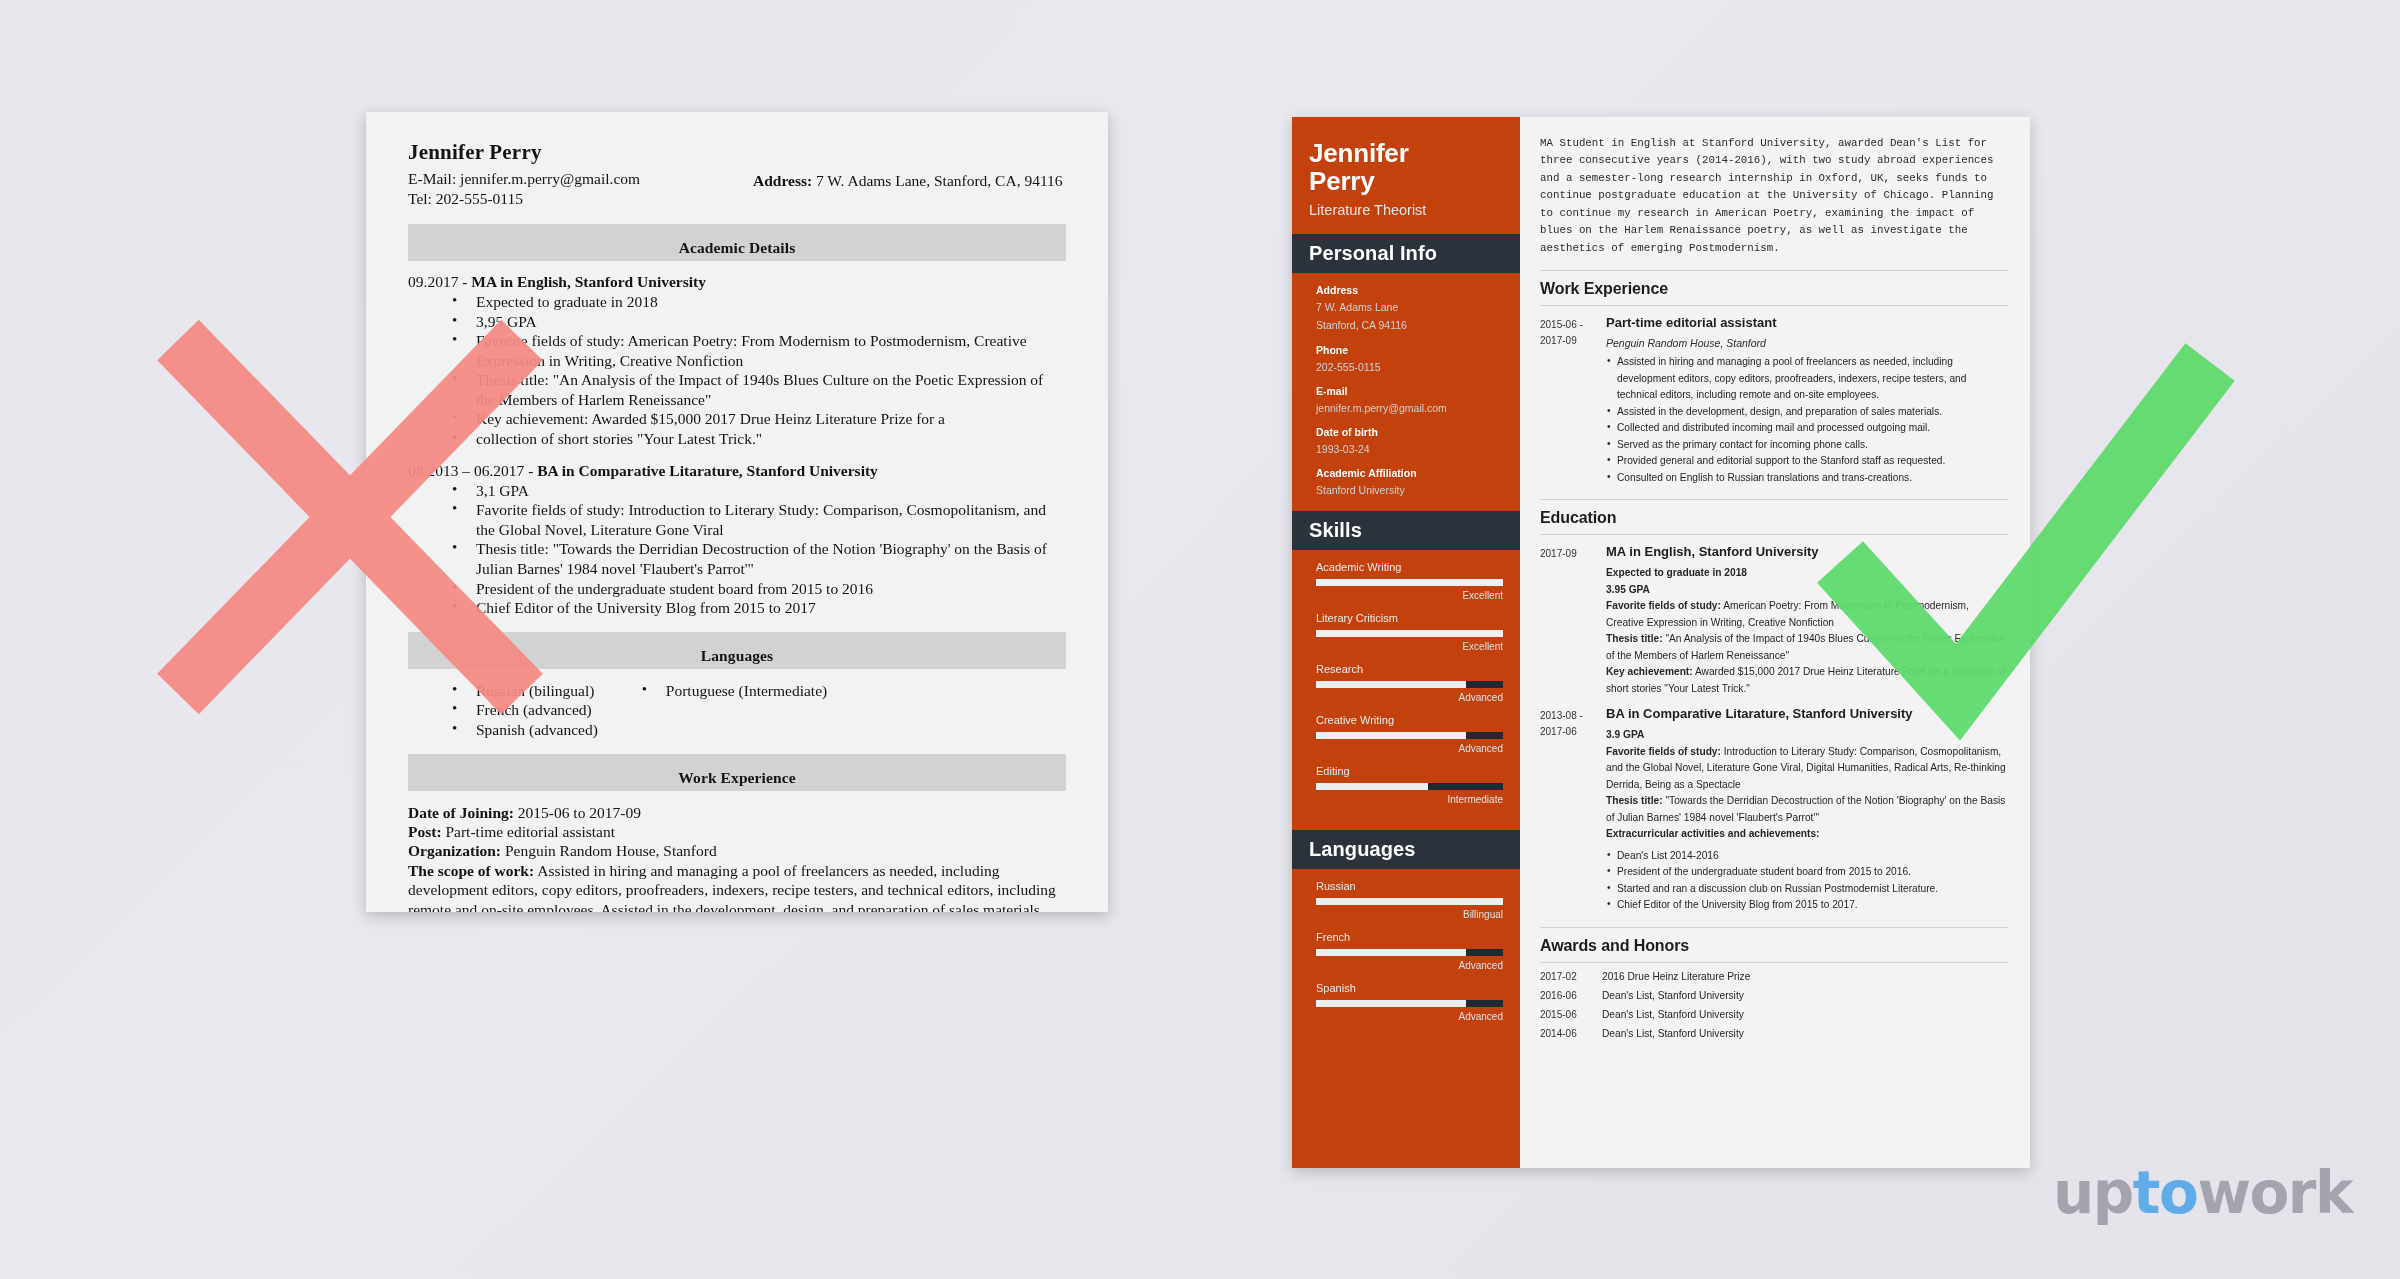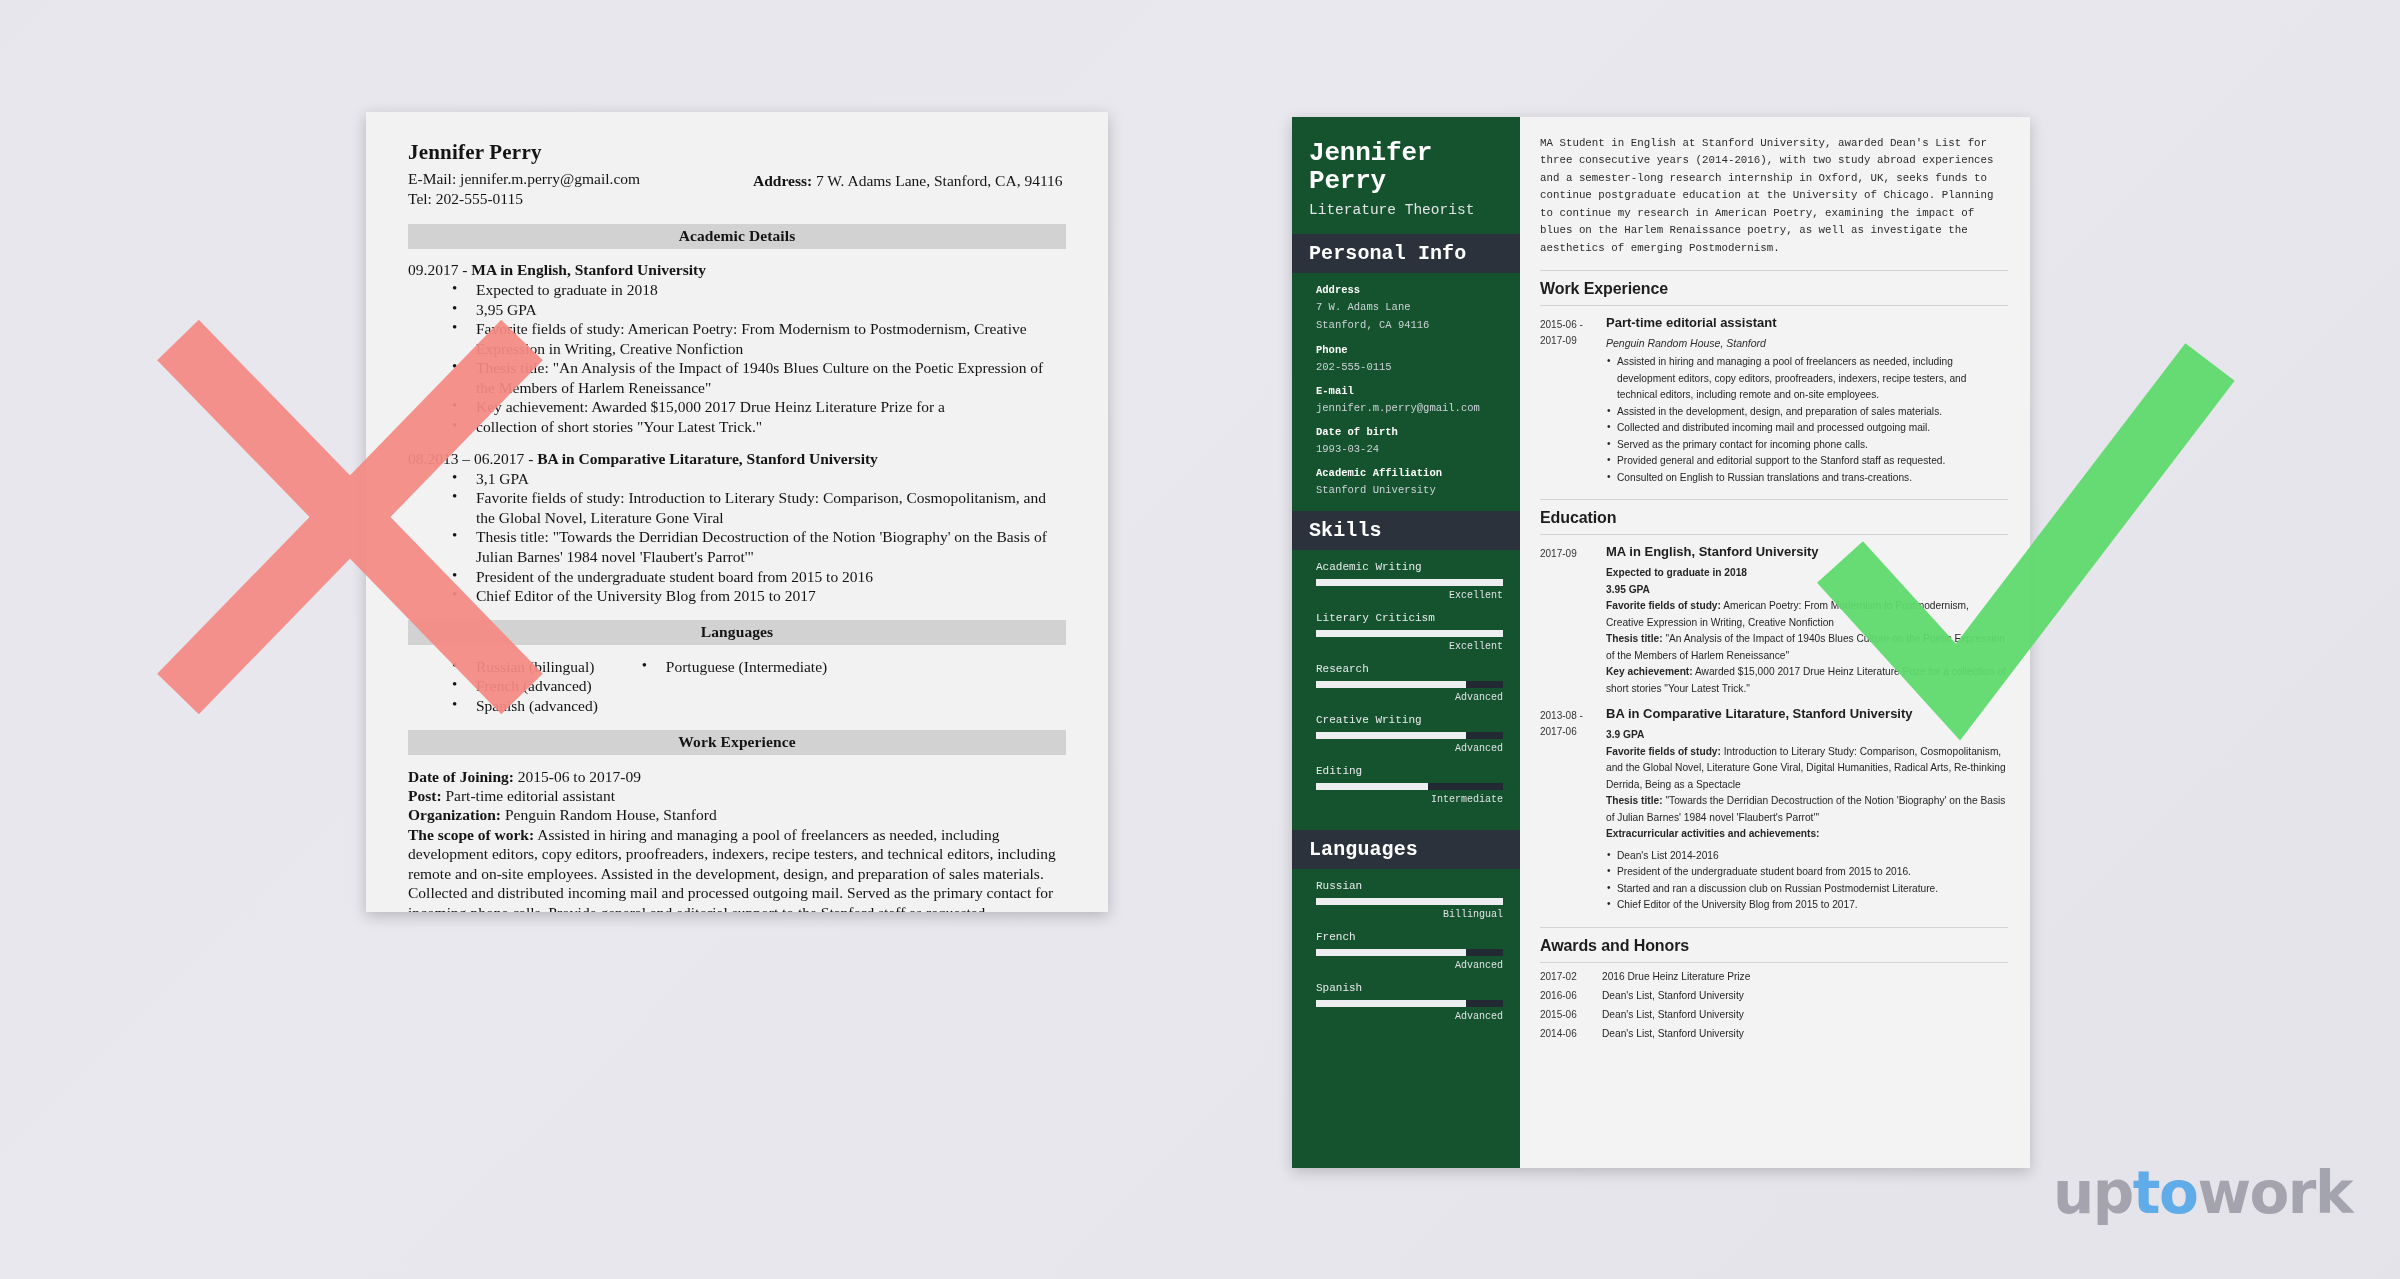--- a/index.html
+++ b/index.html
@@ -26,21 +26,21 @@
   .bad-name { font-size: 21px; font-weight: bold; letter-spacing: .2px; }
   .bad-contact-row { display: flex; margin-top: 4px; }
   .bad-contact-left { font-size: 15.5px; line-height: 1.32; flex: 0 0 345px; }
   .bad-contact-right { font-size: 15.5px; line-height: 1.32; padding-top: 2px; }
   .bad-contact-right b { font-weight: bold; }
   .bad-band {
     background: #d2d2d2;
     text-align: center;
     font-weight: bold;
     font-size: 15.5px;
-    padding: 3px 0 4px 0;
+    padding: 15px 0 4px 0;
     margin: 14px 0 12px 0;
     letter-spacing: .1px;
   }
   .bad-entry-head { font-size: 15.5px; margin-bottom: 1px; }
   .bad-entry-head b { font-weight: bold; }
   .bad-ul { list-style: none; margin: 0 0 0 38px; }
   .bad-ul li {
     font-size: 15.5px; line-height: 1.265; position: relative;
     padding-left: 30px; margin-bottom: 0px;
   }
@@ -65,23 +65,22 @@
     width: 738px; height: 1051px;
     background: #f2f2f2;
     box-shadow: 0 4px 14px rgba(0,0,0,0.2);
     display: flex;
     overflow: hidden;
     font-family: "Liberation Sans", sans-serif;
   }
   
   .gr-side {
     width: 228px; flex: 0 0 228px;
-    background: #14532d;
+    background: #c2410c;
     color: #fff;
-    font-family: Liberation Mono, monospace;
   }
   .gr-side-head { padding: 22px 17px 16px 17px; }
   .gr-side-name {
     font-size: 26px; font-weight: bold; line-height: 1.08; letter-spacing: -0.2px;
   }
   .gr-side-role { font-size: 14.5px; color: #e3e5e8; margin-top: 7px; font-weight: normal; }
   .gr-sec-title {
     background: #2b323c; font-size: 20px; font-weight: bold;
     padding: 8px 17px 8px 17px; letter-spacing: .1px;
   }

